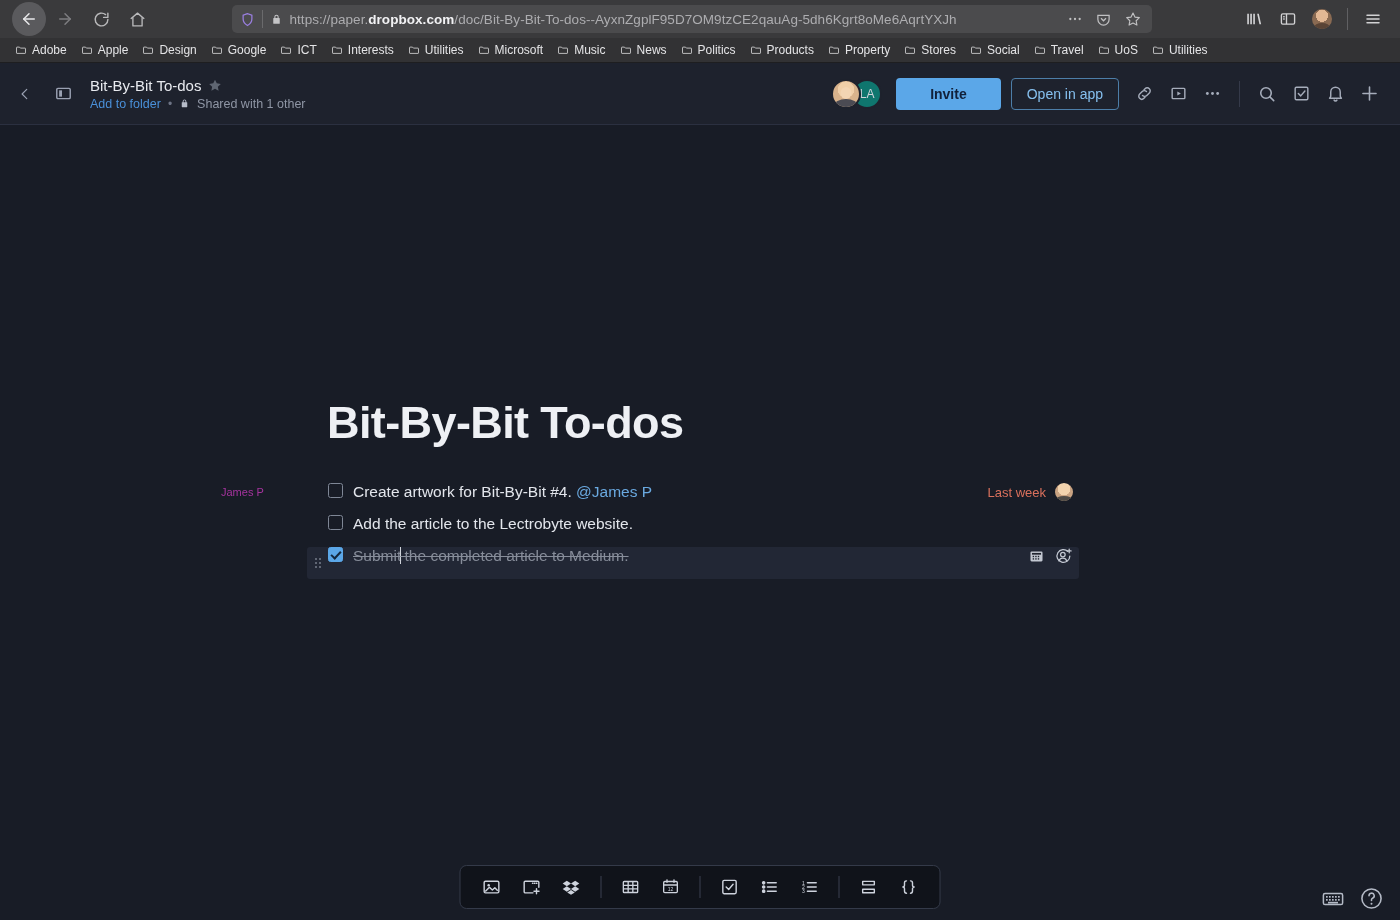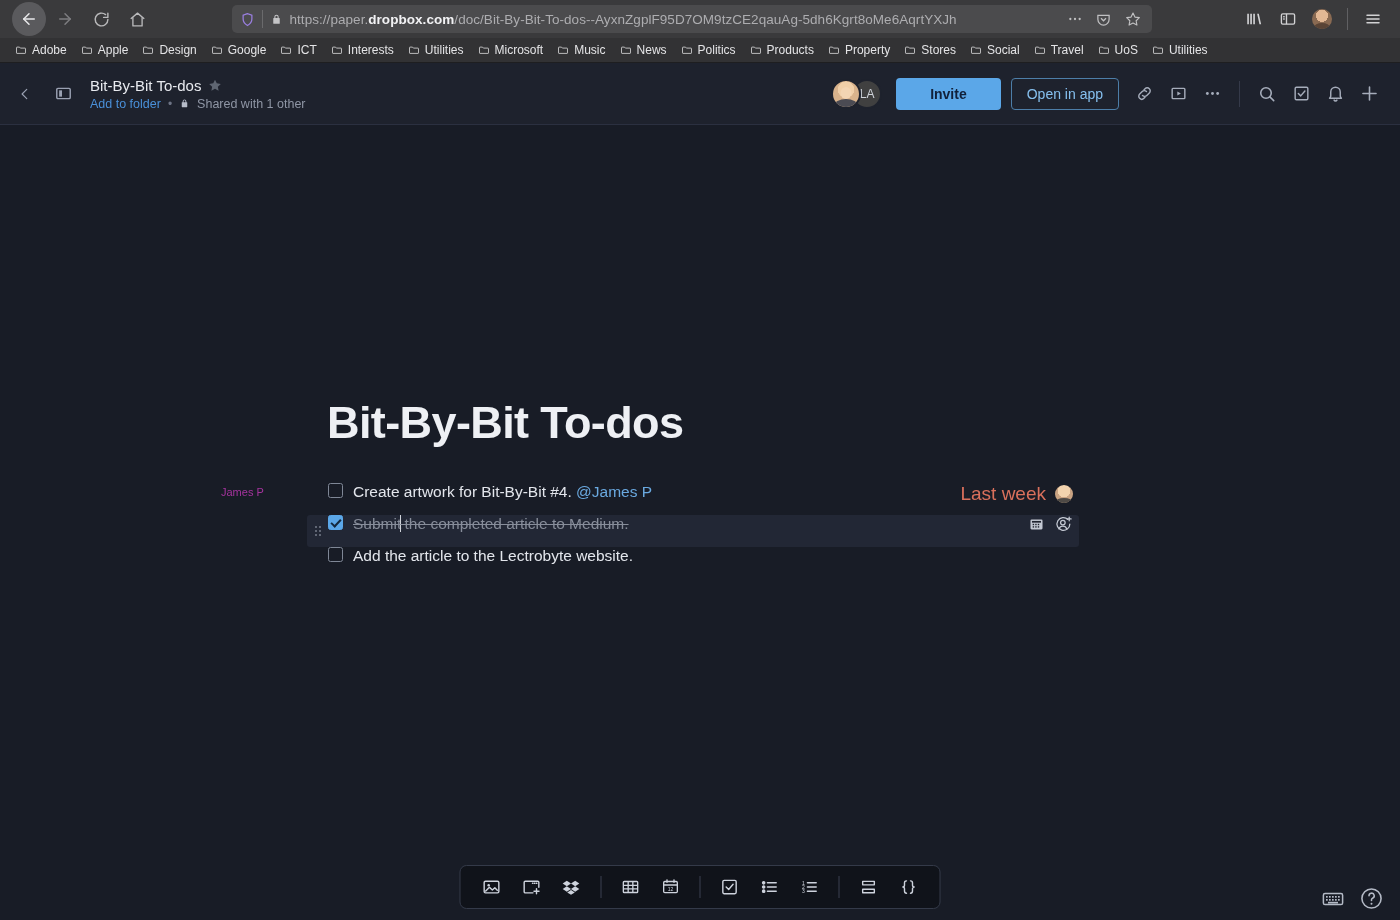--- a/index.html
+++ b/index.html
@@ -162,21 +162,21 @@
     transform: translateX(-50%);
     border-radius: 50%;
     background: #f3d5b3;
   }
   .avatar-photo::after {
     content:''; position:absolute; left:1px; right:1px; bottom:-5px; height:13px;
     border-radius: 50% 50% 0 0; background:#4b4b53;
   }
   .avatar-initials {
     width: 30px; height: 30px; border-radius: 50%;
-    background: #404040;
+    background: #0f766e;
     color: #cfd3da;
     font-size: 12px;
     display: flex; align-items: center; justify-content: center;
     margin-left: -9px;
     border: 2px solid #1e222d;
     z-index: 1;
   }
   .btn-invite {
     background: #5ba7e8;
     color: #11203a;
@@ -298,21 +298,21 @@
     vertical-align: -3px;
     margin: 0 -1px;
   }
   .row-right {
     margin-left: auto;
     display: flex;
     align-items: center;
     gap: 9px;
     padding-right: 6px;
   }
-  .due-label { font-size: 19px; color: #d9705c; }
+  .due-label { font-size: 13px; color: #d9705c; }
   .mini-avatar {
     width: 18px; height: 18px; border-radius: 50%;
     background: radial-gradient(circle at 50% 33%, #f0cfa8 0 40%, #cfa componentDidMount 41% 100%);
     overflow: hidden; position: relative;
   }
   .mini-avatar {
     background: radial-gradient(circle at 50% 33%, #f2d3ae 0 42%, #c9a382 43% 100%);
   }
   .mini-avatar::after {
     content:''; position:absolute; left:0; right:0; bottom:-3px; height:8px;
@@ -693,20 +693,25 @@
   <div class="todo-list">
     <div class="margin-name">James P</div>
     <div id="todo-rows">
         <div class="todo-row">
           <span class="cb"></span>
           <span class="todo-text"><span>Create artwork for Bit-By-Bit #4. </span><span class="mention">@James P</span></span>
           <span class="row-right">
             <span class="due-label">Last week</span>
             <span class="mini-avatar"></span>
           </span>
+        </div>
+        <div class="todo-row">
+          <span class="cb"></span>
+          <span class="todo-text"><span>Add the article to the Lectrobyte website.</span></span>
+          <span class="row-right"></span>
         </div>
         <div class="todo-row hovered">
           <span class="drag-handle">
             <i></i>
             <i></i>
             <i></i>
             <i></i>
             <i></i>
             <i></i>
           </span>
@@ -732,25 +737,20 @@
               <svg width="19" height="19" viewBox="0 0 24 24" fill="none" stroke="currentColor" stroke-width="1.6" stroke-linecap="round">
                 <path d="M17.6 5.6A8.1 8.1 0 1 0 20 11.4"></path>
                 <circle cx="11.2" cy="9.6" r="2.9"></circle>
                 <path d="M6.3 17.6a5.2 5.2 0 0 1 9.8 0"></path>
                 <line x1="19.2" y1="2.6" x2="19.2" y2="7.4"></line>
                 <line x1="16.8" y1="5" x2="21.6" y2="5"></line>
               </svg>
             </span>
           </span>
         </div>
-        <div class="todo-row">
-          <span class="cb"></span>
-          <span class="todo-text"><span>Add the article to the Lectrobyte website.</span></span>
-          <span class="row-right"></span>
-        </div>
       </div>
   </div>
 
   <div class="bottom-toolbar">
     <div class="tb-btn">
       <svg width="20" height="20" viewBox="0 0 24 24" fill="none" stroke="currentColor" stroke-width="1.7" stroke-linejoin="round">
           <rect x="3.2" y="5" width="17.6" height="14" rx="1.6"></rect>
           <circle cx="8.6" cy="10" r="1.5" fill="currentColor" stroke="none"></circle>
           <polyline points="4.5,17.5 9.5,12.2 13,15.5 16,12.8 19.5,16.6"></polyline>
         </svg>

